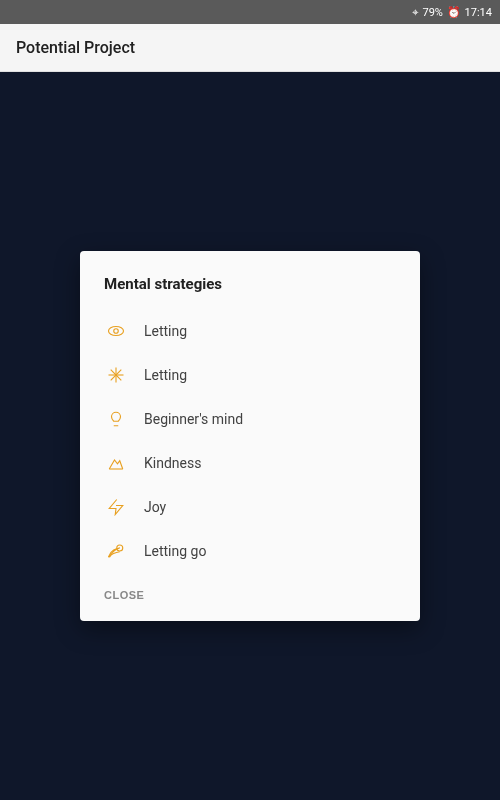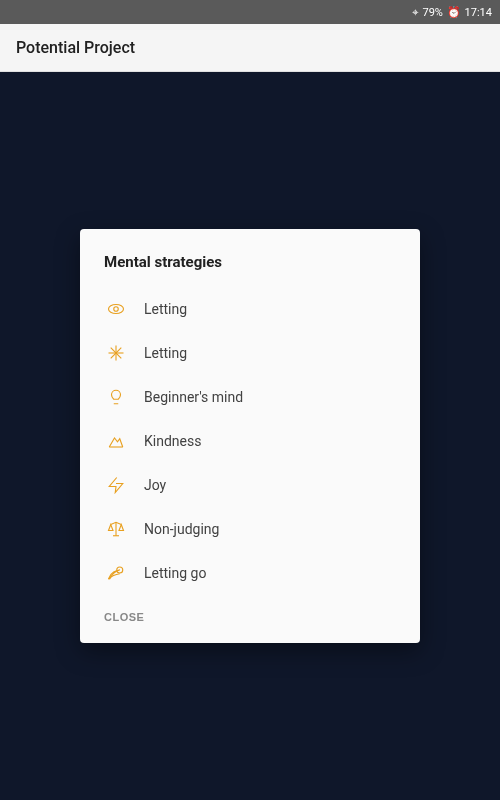--- a/index.html
+++ b/index.html
@@ -201,32 +201,20 @@
 
       <li class="dialog-list-item">
         <span class="item-icon">
           <svg class="icon-svg" viewBox="0 0 24 24">
             <polyline points="13,2 3,14 12,14 11,22 21,10 12,10"></polyline>
           </svg>
         </span>
         <span class="item-label">Joy</span>
       </li>
 
-      <li class="dialog-list-item">
-        <span class="item-icon">
-          <svg class="icon-svg" viewBox="0 0 24 24">
-            <line x1="12" y1="3" x2="12" y2="21"></line>
-            <path d="M5 6l7-3 7 3"></path>
-            <path d="M5 6 2 14h6z"></path>
-            <path d="M19 6l3 8h-6z"></path>
-            <line x1="8" y1="21" x2="16" y2="21"></line>
-          </svg>
-        </span>
-        <span class="item-label">Non-judging</span>
-      </li>
 
 
       <li class="dialog-list-item">
         <span class="item-icon">
           <svg class="icon-svg" viewBox="0 0 24 24">
             <path d="M17 8C8 10 5.9 16.17 3.82 19.5 2.49 19.5 2 20 2 20s.5-1 1.5-3C5 14 7 9 17 8z"></path>
             <path d="M2 20c4-4 7-6 15-7"></path>
             <circle cx="17" cy="8" r="4"></circle>
           </svg>
         </span>

